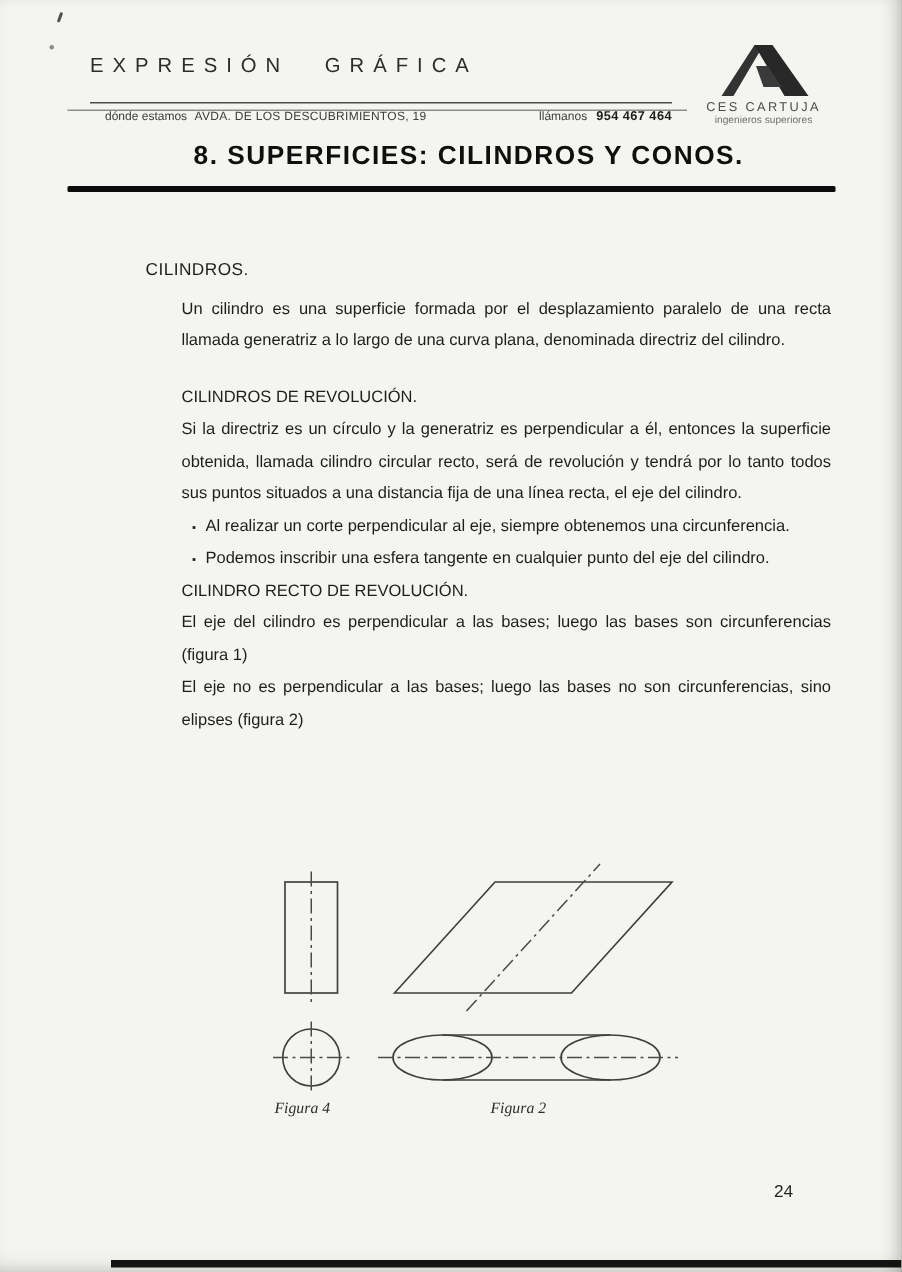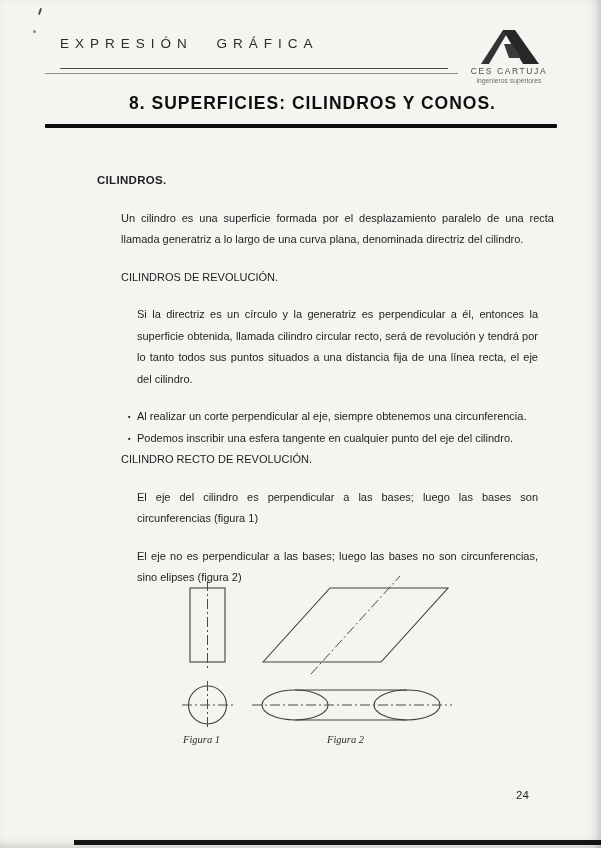--- a/index.html
+++ b/index.html
@@ -45,22 +45,22 @@
   
   .doc-title {
     position: absolute; left: 12px; top: 93px; width: 601px;
     text-align: center; font-size: 17.5px; font-weight: bold;
     letter-spacing: 1px; color: #0f0f0f;
   }
   .title-rule { position: absolute; left: 45px; top: 124px; width: 512px; height: 4px; background: #0c0c0c; border-radius: 1px; }
 
   
   .doc-body { position: absolute; left: 97px; top: 170px; width: 458px; font-size: 11px; line-height: 21.5px; color: #1e1e1e; }
-  .h-main { font-weight: bold; font-size: 11.5px; letter-spacing: .3px; margin: 0 0 4px 0; }
-  .para { margin: 16px; text-align: justify; }
+  .h-main { font-weight: normal; font-size: 11.5px; letter-spacing: .3px; margin: 0 0 4px 0; }
+  .para { margin: 0; text-align: justify; }
   .indent { margin-left: 24px; width: 433px; }
   .sub { margin-left: 24px; width: 433px; margin-top: 16px; }
   .h-bold { font-weight: bold; }
   .bullet-list { list-style: none; margin: 0; padding: 0; }
   .bullet { display: flex; align-items: flex-start; }
   .marker { flex: 0 0 16px; padding-left: 7px; font-size: 7.5px; line-height: 21.5px; color: #222; }
   .bullet-text { flex: 1; text-align: justify; }
 
   
   .figures { position: absolute; left: 150px; top: 565px; }
@@ -75,20 +75,26 @@
 </head>
 <body>
 
 <div class="page">
 
   <div class="scan-mark"></div>
   <div class="scan-dot"></div>
 
   <div class="letterhead">
     <div class="brand">EXPRESIÓN GRÁFICA</div>
+    <div class="contact-row">
+      <span>dónde estamos</span>
+      <span class="addr">AVDA. DE LOS DESCUBRIMIENTOS, 19</span>
+      <span class="call">llámanos</span>
+      <span class="phone">954 467 464</span>
+    </div>
   </div>
   <div class="header-rule"></div>
 
   <div class="logo">
     <svg width="64" height="36" viewBox="0 0 64 36">
       <polygon points="4,36 26,2 32,2 12,36" fill="#333333"></polygon>
       <polygon points="26,2 38,2 62,36 46,36" fill="#282828"></polygon>
       <polygon points="27,16 35,16 44,30 32,30" fill="#3a3a3a"></polygon>
     </svg>
     <div class="logo-name">CES CARTUJA</div>
@@ -136,19 +142,19 @@
       <polygon class="solid" points="263,662 330,588 448,588 381,662"></polygon>
       <line class="axis" x1="311" y1="674" x2="400" y2="576"></line>
       <ellipse class="solid" cx="295" cy="705" rx="33" ry="15"></ellipse>
       <ellipse class="solid" cx="407" cy="705" rx="33" ry="15"></ellipse>
       <line class="solid" x1="295" y1="690" x2="407" y2="690"></line>
       <line class="solid" x1="295" y1="720" x2="407" y2="720"></line>
       <line class="axis" x1="252" y1="705" x2="452" y2="705"></line>
     </g>
   </svg>
 
-  <div class="caption cap1">Figura 1</div>
+  <div class="caption cap1">Figura 4</div>
   <div class="caption cap2">Figura 2</div>
 
   <div class="page-number">24</div>
 
   <div class="scan-edge"></div>
 </div>
 
 </body></html>

